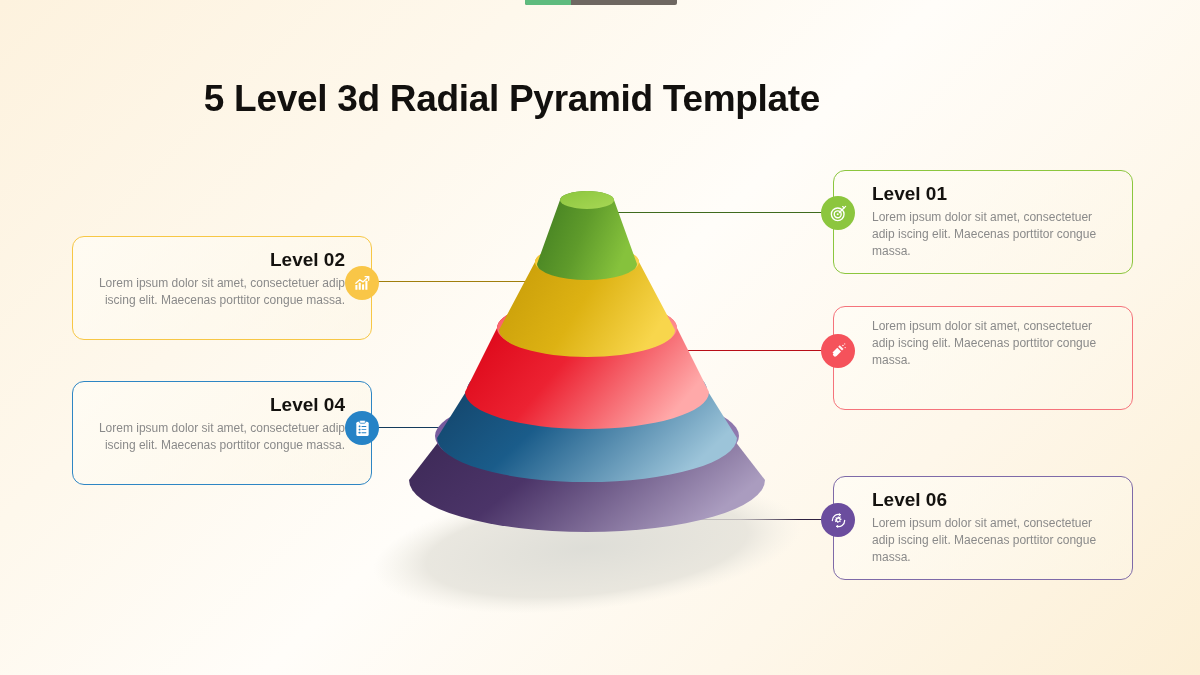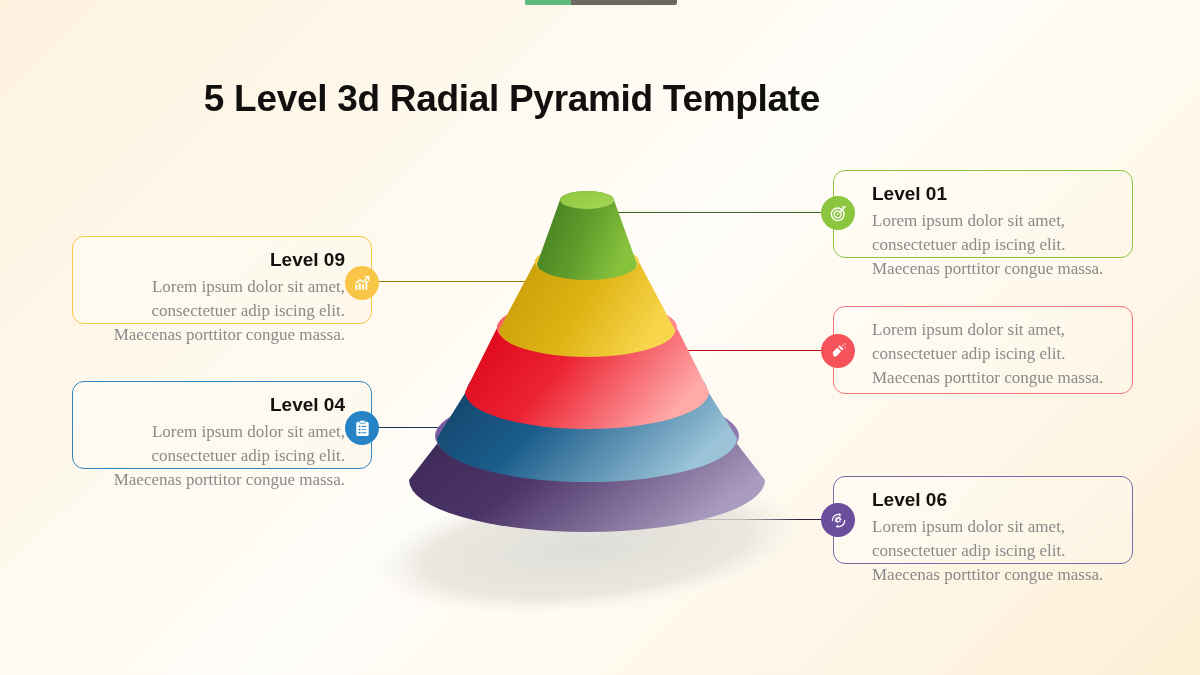--- a/index.html
+++ b/index.html
@@ -43,41 +43,41 @@
     font-size: 37px;
     font-weight: 700;
     letter-spacing: -0.3px;
     color: #12100E;
   }
 
   
   .card {
     position: absolute;
     width: 300px;
-    height: 88px;
+    height: 104px;
     border: 1.6px solid #ccc;
     border-radius: 12px;
     background: linear-gradient(135deg, rgba(255,253,246,0.75), rgba(253,246,230,0.55));
     padding: 11px 16px 10px 16px;
   }
   .card.left  { text-align: right; padding-right: 26px; }
   .card.right { text-align: left;  padding-left: 38px; }
 
   .card .lvl-title {
     font-size: 19px;
     font-weight: 700;
     color: #14120F;
     line-height: 1.25;
     margin-bottom: 3px;
   }
   .card .lvl-desc {
-    font-size: 17px;
+    font-size: 12px;
     line-height: 1.42;
     color: #8A8A8A;
-    font-family: Liberation Serif, serif;
+    font-family: Liberation Sans, sans-serif;
   }
 
   
   .badge {
     position: absolute;
     width: 34px;
     height: 34px;
     border-radius: 50%;
     display: flex;
     align-items: center;
@@ -242,21 +242,21 @@
   <svg viewBox="0 0 24 24" fill="none" stroke="#fff" stroke-width="1.7" stroke-linecap="round">
     <circle cx="11" cy="13" r="8"></circle>
       <circle cx="11" cy="13" r="4.4"></circle>
       <circle cx="11" cy="13" r="1.3" fill="#fff" stroke="none"></circle>
     <path d="M13.2 10.8 L19.2 4.8"></path>
       <path d="M17.2 3.2 L19.2 4.8 L21 3" stroke-width="1.5"></path>
   </svg>
 </div>
 
 <div class="card left" id="card-2">
-  <div class="lvl-title">Level 09</div>
+  <div class="lvl-title">Level 02</div>
   <div class="lvl-desc">Lorem ipsum dolor sit amet, consectetuer adip iscing elit. Maecenas porttitor congue massa.</div>
 </div>
 <div class="badge" id="badge-2">
   <svg viewBox="0 0 24 24" fill="#fff" stroke="none">
     <rect x="3" y="14" width="2.6" height="6" rx="0.5"></rect>
     <rect x="7.2" y="11" width="2.6" height="9" rx="0.5"></rect>
     <rect x="11.4" y="13" width="2.6" height="7" rx="0.5"></rect>
     <rect x="15.6" y="8.5" width="2.6" height="11.5" rx="0.5"></rect>
     <path d="M3.6 11.6 L8.6 7.2 L12.6 10 L19.4 3.6" stroke="#fff" stroke-width="1.7" fill="none" stroke-linecap="round" stroke-linejoin="round"></path>
     <path d="M15.3 3.4 L20 3.2 L19.8 7.9" stroke="#fff" stroke-width="1.6" fill="none" stroke-linecap="round" stroke-linejoin="round"></path>

